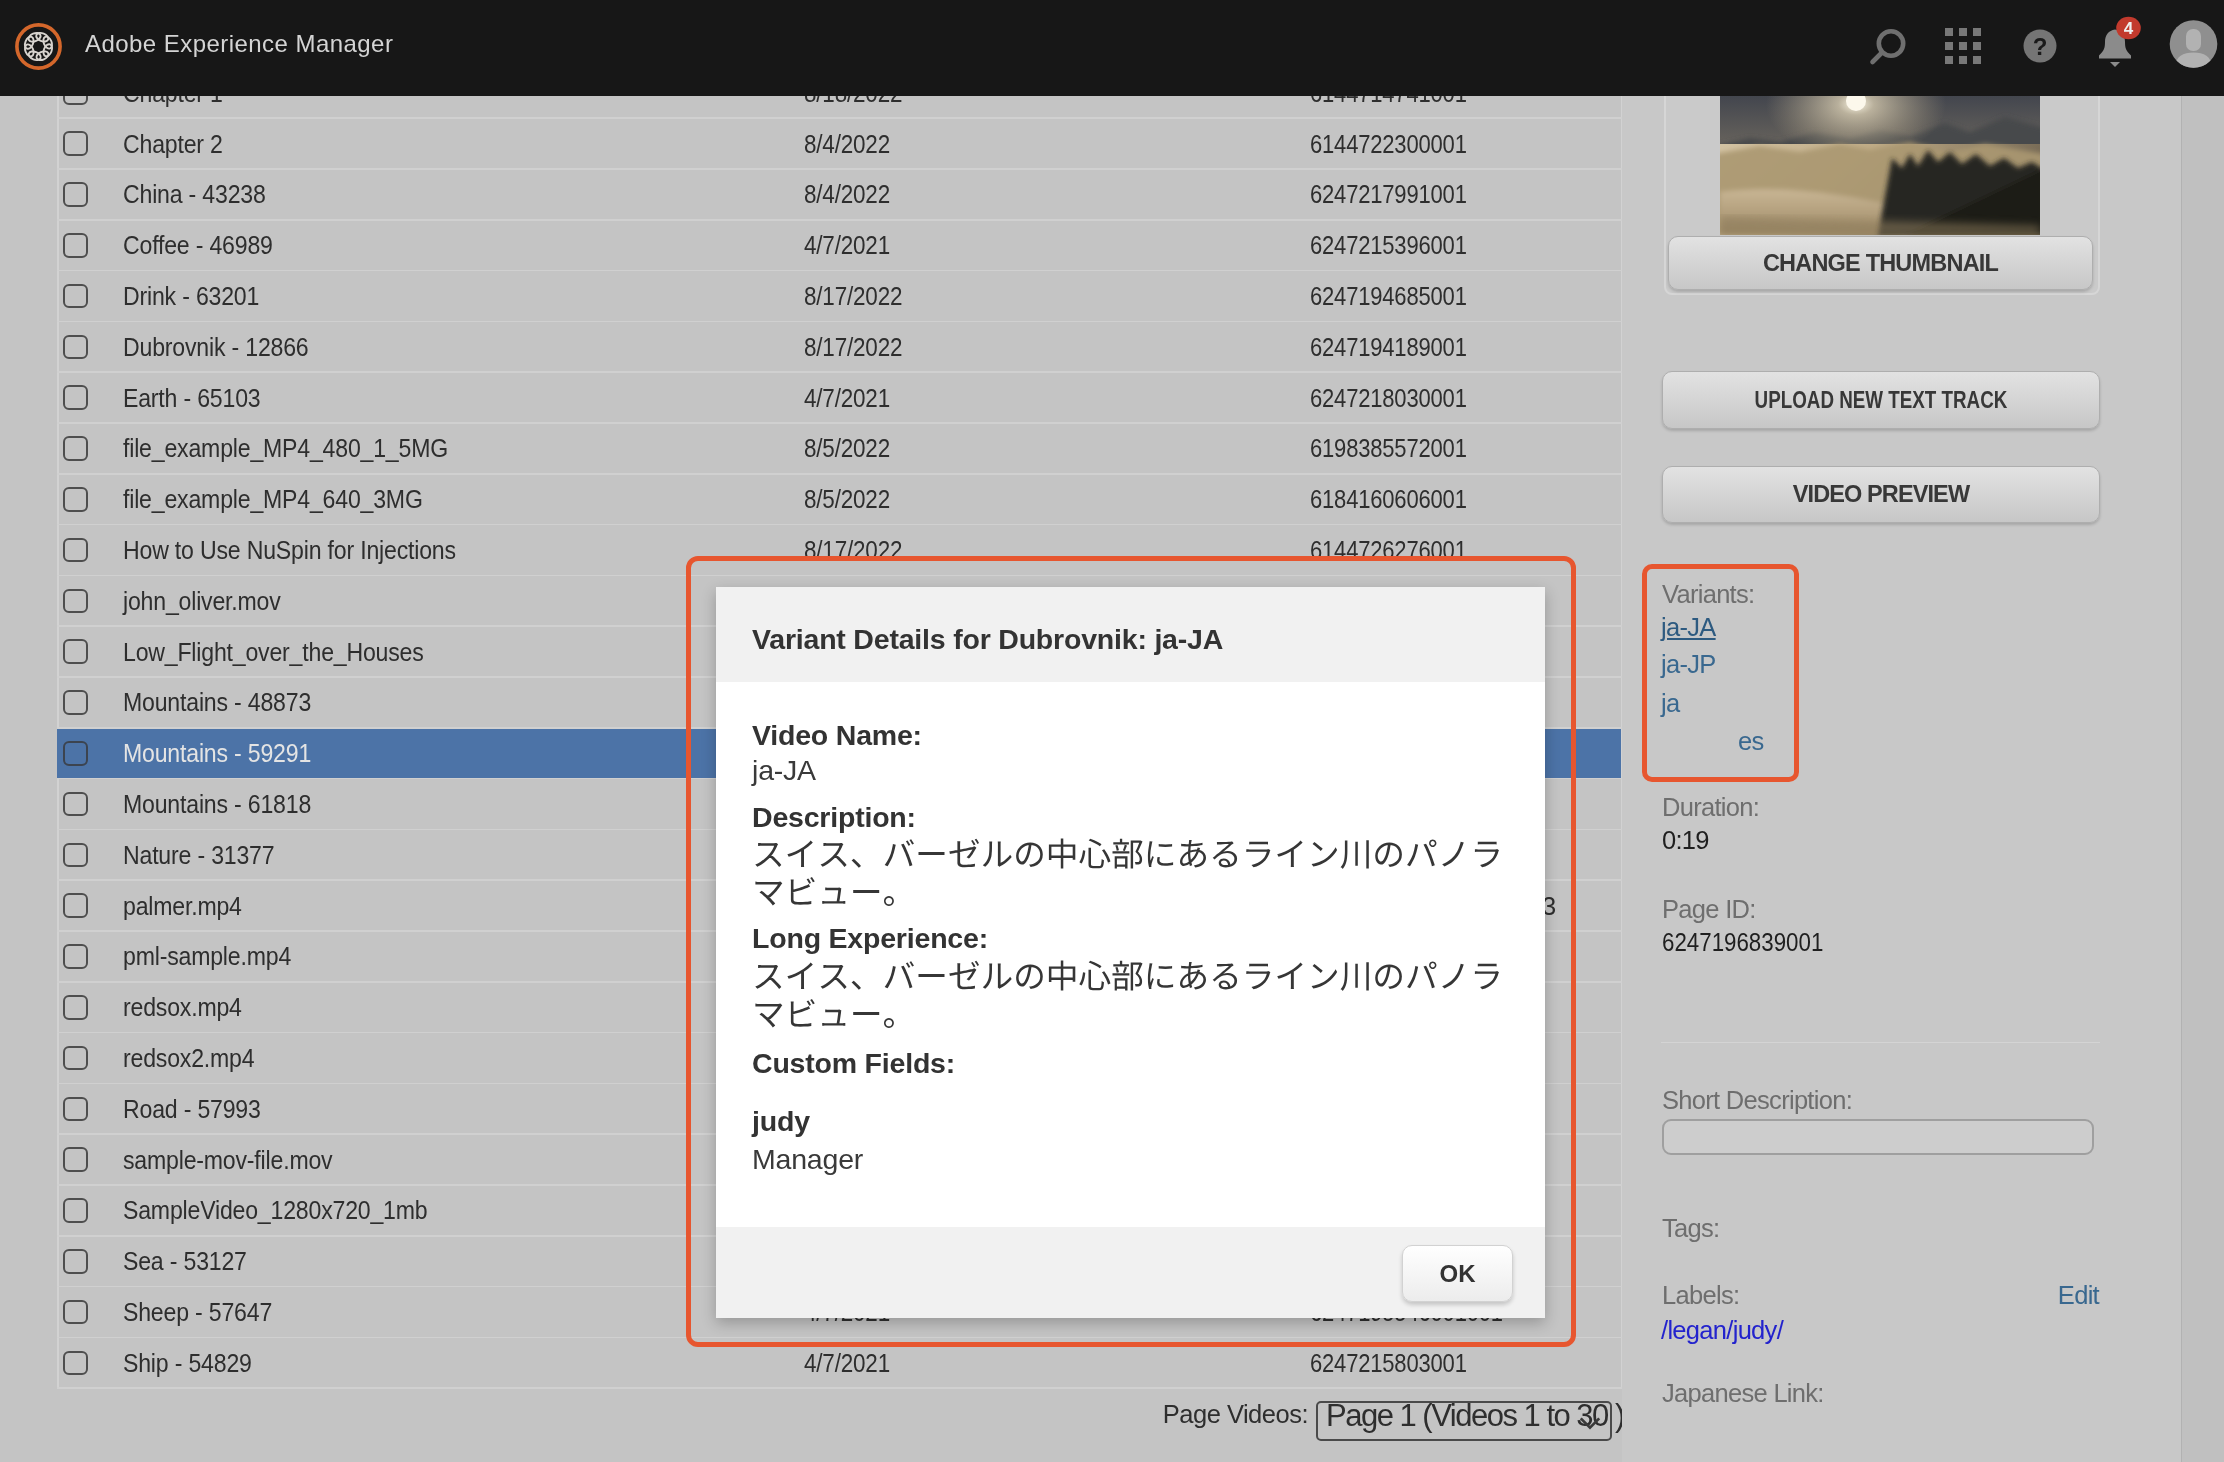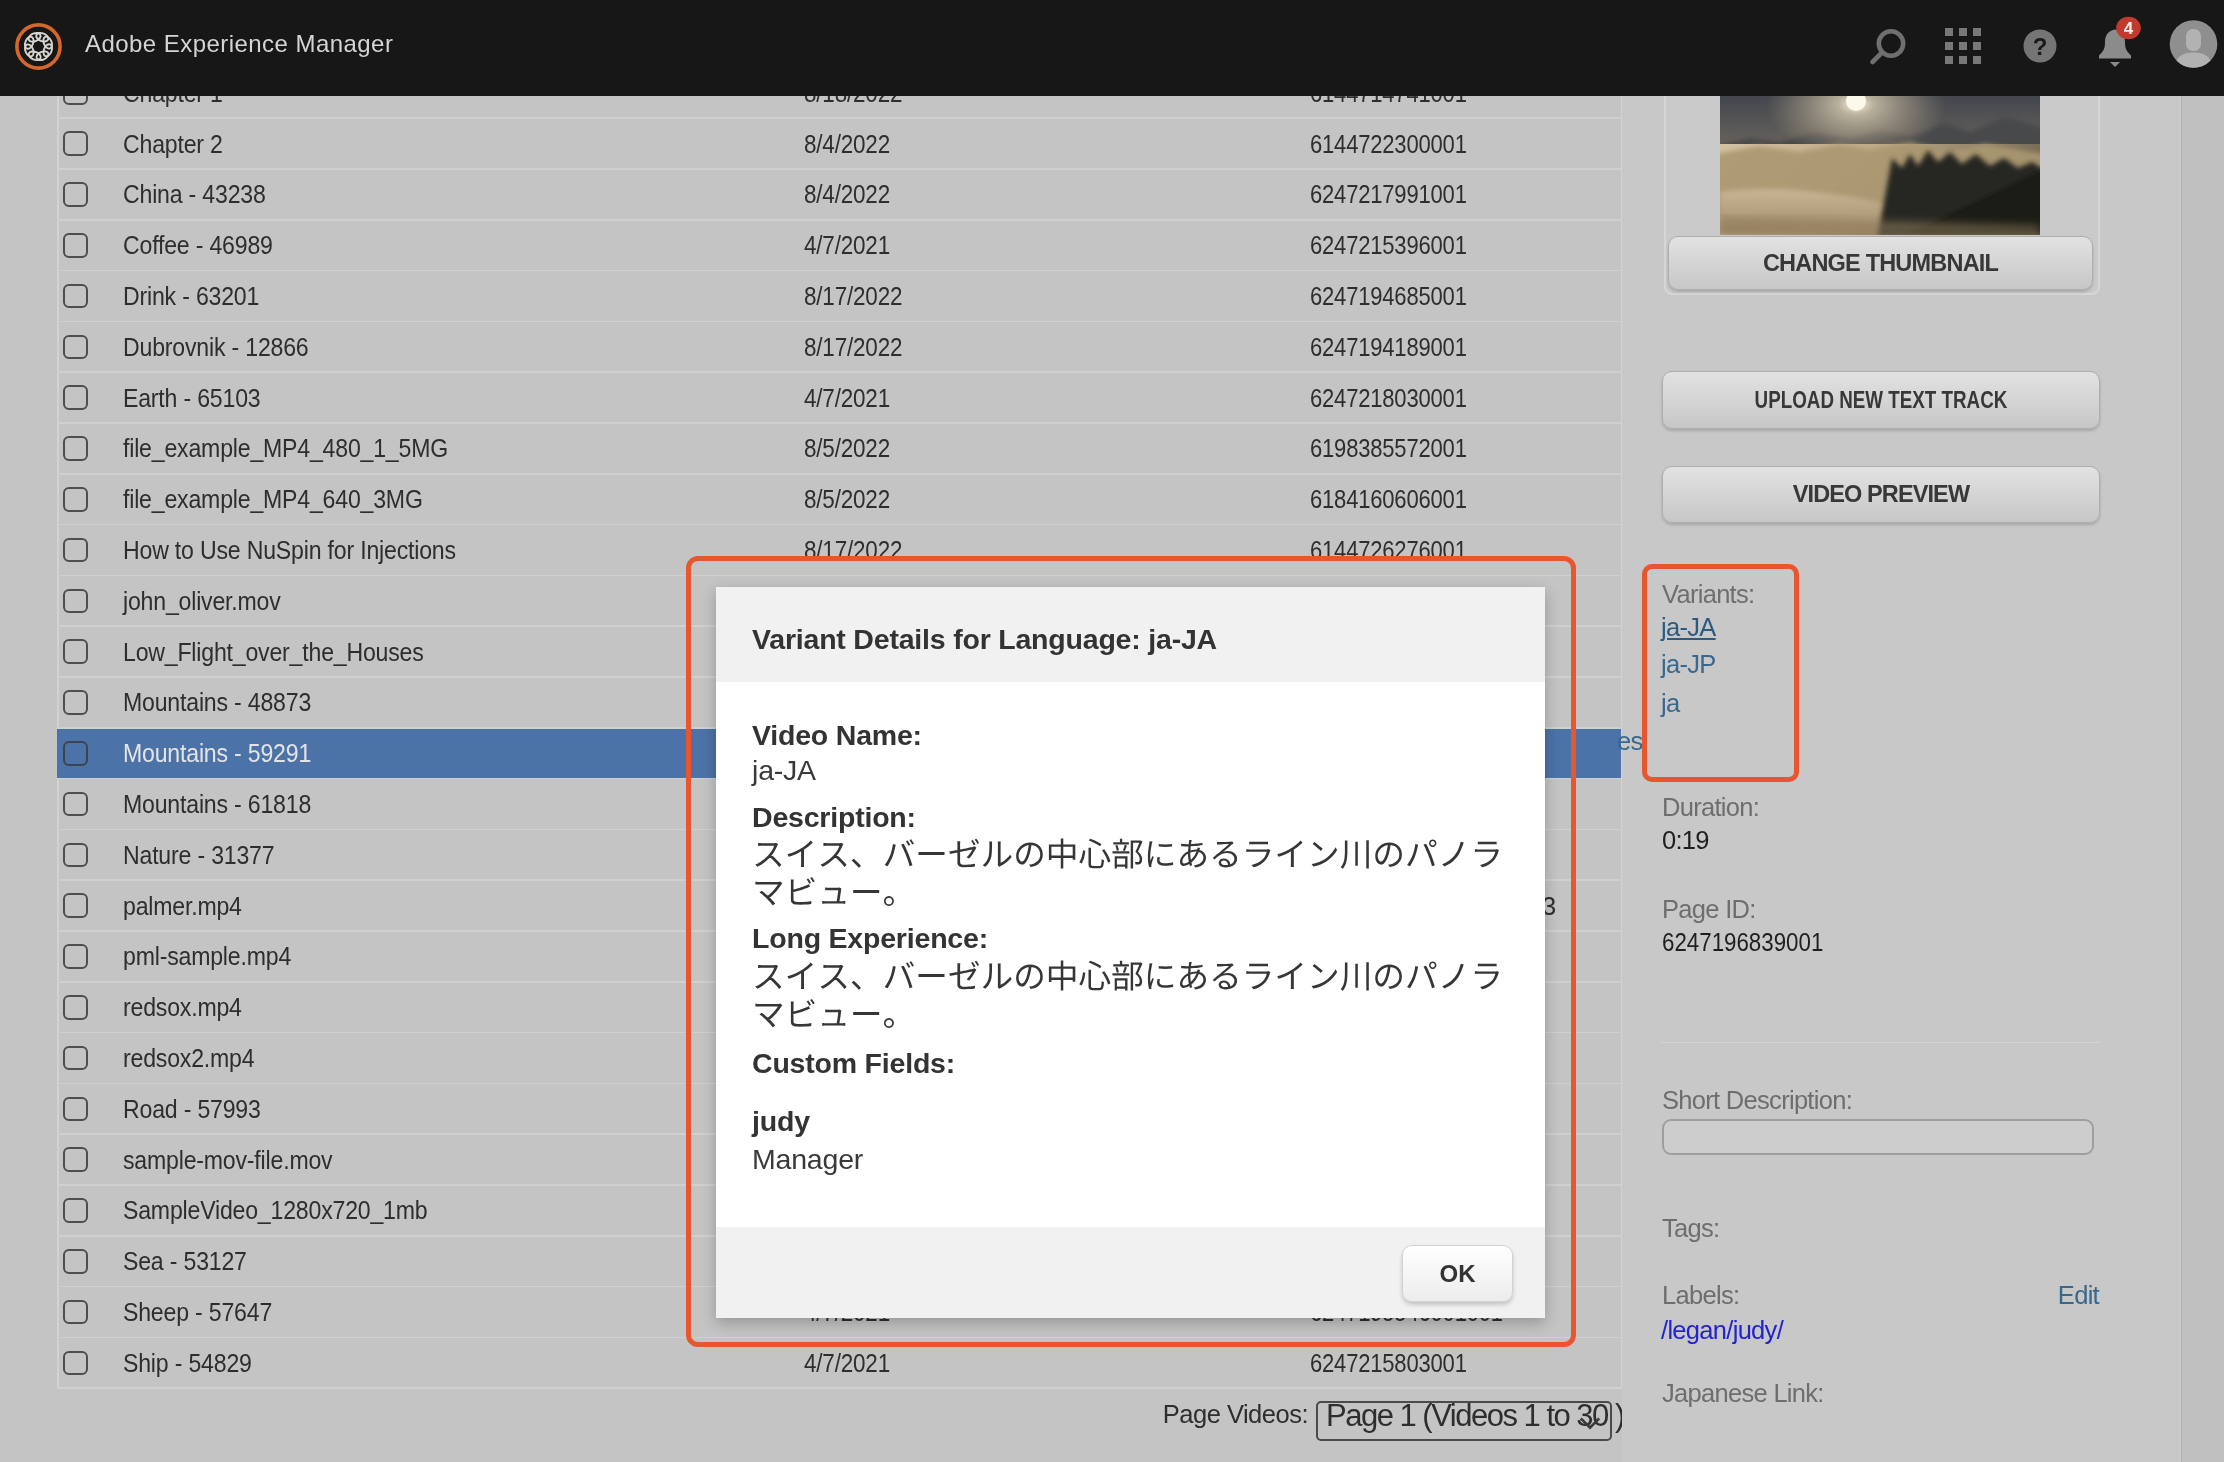--- a/index.html
+++ b/index.html
@@ -279,21 +279,21 @@
 </svg>
 <div class="gbtn" style="left:1668px;top:236px;width:425px;height:54px;letter-spacing:-0.8px">CHANGE THUMBNAIL</div>
 <div class="gbtn" style="left:1662px;top:371px;width:438px;height:58px">
     <span style="display:inline-block;transform:scaleX(0.80);letter-spacing:0">UPLOAD NEW TEXT TRACK</span>
   </div>
 <div class="gbtn" style="left:1662px;top:466px;width:438px;height:57px;letter-spacing:-0.9px">VIDEO PREVIEW</div>
 <div class="st lbl" style="top:578.5px;left:1662px;">Variants:</div>
 <div class="st lnk" style="top:611.5px;left:1661px;color:#2d5a80;"><span style="text-decoration:underline">ja-JA</span></div>
 <div class="st lnk" style="top:649.3px;left:1661px;">ja-JP</div>
 <div class="st lnk" style="top:687.9px;left:1661px;">ja</div>
-<div class="st lnk" style="top:725.6px;left:1617px;">es</div>
+<div class="st lnk" style="top:725.6px;left:1738px;">es</div>
 <div class="st lbl" style="top:791.5px;left:1662px;">Duration:</div>
 <div class="st val" style="top:824.9px;left:1662px;">0:19</div>
 <div class="st lbl" style="top:894.3px;left:1662px;">Page ID:</div>
 <div class="st val" style="top:927.1px;left:1662px;letter-spacing:0;transform:scaleX(0.875);transform-origin:0 50%;">6247196839001</div>
 <div style="position:absolute;left:1661px;top:1041.5px;width:439px;height:1.5px;background:#d4d4d4"></div>
 <div class="st lbl" style="top:1085px;left:1662px;">Short Description:</div>
 <div style="position:absolute;left:1662px;top:1119px;width:432px;height:36px;background:#cdcdcd;border:2px solid #9f9f9f;border-radius:9px"></div>
 <div class="st lbl" style="top:1213.2px;left:1662px;">Tags:</div>
 <div class="st lbl" style="top:1279.7px;left:1662px;">Labels:</div>
 <div class="st lnk" style="top:1279.7px;left:2041px;width:58px;text-align:right">Edit</div>
@@ -350,21 +350,21 @@
 <rect x="382" y="29" width="15" height="22" rx="7"></rect>
 <path d="M371 69 C371 56 379 52.5 389.5 52.5 C400 52.5 408 56 408 69 Z"></path>
 </g>
       </g>
 </svg>
 </div>
 
 <div style="position:absolute;left:716px;top:587px;width:829px;height:731px;background:#fff;box-shadow:0 5px 14px rgba(0,0,0,.24)"></div>
 <div style="position:absolute;left:716px;top:587px;width:829px;height:95px;background:#f1f1f1"></div>
 <div style="position:absolute;left:716px;top:1227px;width:829px;height:91px;background:#f1f1f1"></div>
-<div class="mt b" style="top:624px;left:752px;">Variant Details for Language: ja-JA</div>
+<div class="mt b" style="top:624px;left:752px;">Variant Details for Dubrovnik: ja-JA</div>
 <div class="mt b" style="top:720px;left:752px;">Video Name:</div>
 <div class="mt " style="top:755px;left:752px;">ja-JA</div>
 <div class="mt b" style="top:802px;left:752px;">Description:</div>
 <div class="mt b" style="top:923px;left:752px;">Long Experience:</div>
 <div class="mt b" style="top:1048px;left:752px;">Custom Fields:</div>
 <div class="mt b" style="top:1106px;left:752px;">judy</div>
 <div class="mt " style="top:1144px;left:752px;">Manager</div>
 <svg style="position:absolute;left:750px;top:830px" width="780" height="90" viewBox="0 0 780 90" fill="#363636">
 <use href="#jl1" transform="translate(2,36)"></use>
     <use href="#jl2" transform="translate(2,74)"></use>

